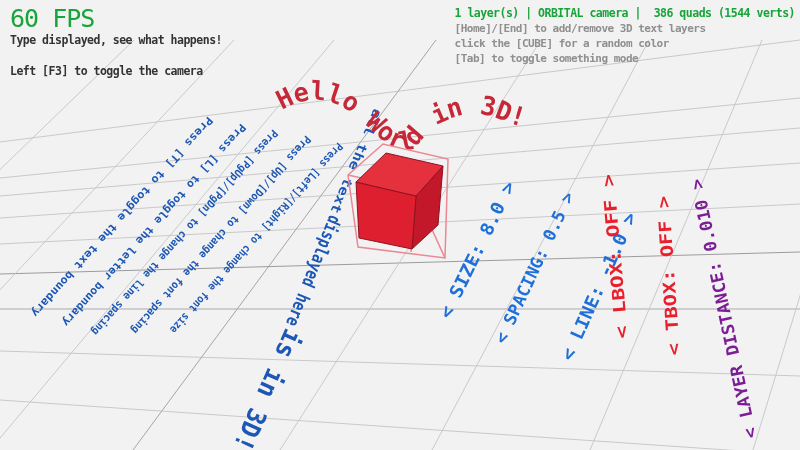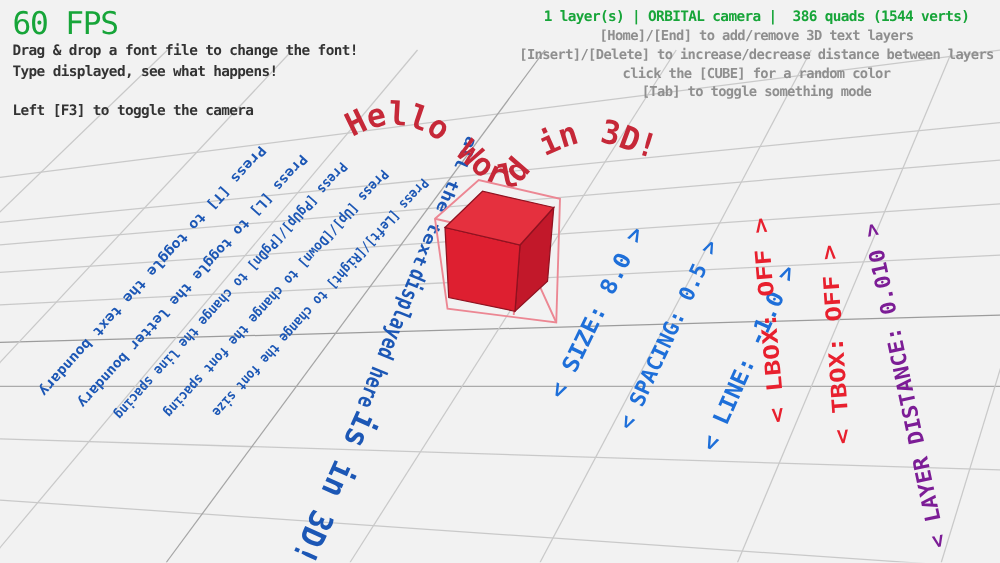--- a/index.html
+++ b/index.html
@@ -13,21 +13,21 @@
   #hud-left{left:10px;top:6px;}
   #fps-counter{
     font-size:25px;font-weight:normal;letter-spacing:-1px;
     color:#17a539;line-height:26px;white-space:pre;
   }
   .instr{
     font-size:11.5px;font-weight:bold;letter-spacing:-0.5px;
     color:#333333;line-height:17px;white-space:pre;
   }
   .instr.gap{margin-top:14px;}
-  #hud-right{right:5px;top:6px;text-align:center;}
+  #hud-right{right:5px;top:6px;text-align:left;}
   #status-line{
     font-size:11.5px;font-weight:bold;letter-spacing:-0.5px;
     color:#17a539;line-height:15px;white-space:pre;
   }
   .hint{
     font-size:11px;font-weight:bold;letter-spacing:-0.5px;
     color:#8f8f8f;line-height:15px;white-space:pre;
   }
   .gtext{font-family:"DejaVu Sans Mono","Liberation Mono",monospace;font-weight:bold;}
 </style>
@@ -93,24 +93,22 @@
       <polyline points="414,190 411,252"></polyline>
     </g>
     <polygon points="416,196 443,166 438,225 412,249" stroke="#8f1220" stroke-width="1" fill="#c2182a"></polygon>
     <polygon points="356,182 416,196 412,249 359,238" stroke="#8f1220" stroke-width="1" fill="#de1f30"></polygon>
     <polygon points="356,182 386,153 443,166 416,196" stroke="#8f1220" stroke-width="1" fill="#e5303e"></polygon>
   </g>
 </svg>
 
 <div class="hud" id="hud-left">
   <div id="fps-counter">60 FPS</div>
-  <div class="instr">Drag &amp; drop a font file to change the font!</div>
   <div class="instr">Type displayed, see what happens!</div>
   <div class="instr gap">Left [F3] to toggle the camera</div>
 </div>
 
 <div class="hud" id="hud-right">
   <div id="status-line">1 layer(s) | ORBITAL camera |  386 quads (1544 verts)</div>
   <div class="hint">[Home]/[End] to add/remove 3D text layers</div>
-  <div class="hint">[Insert]/[Delete] to increase/decrease distance between layers</div>
   <div class="hint">click the [CUBE] for a random color</div>
   <div class="hint">[Tab] to toggle something mode</div>
 </div>
 
 </body></html>

